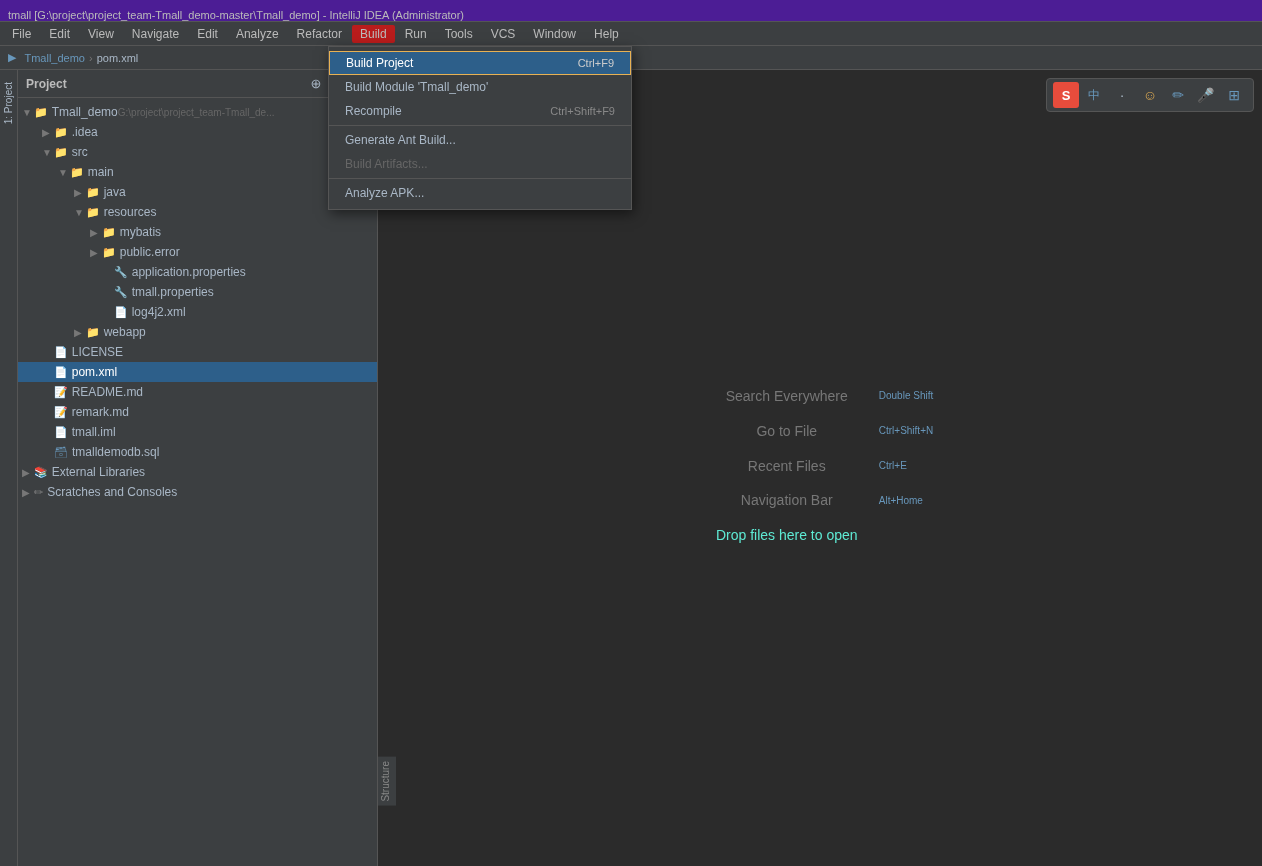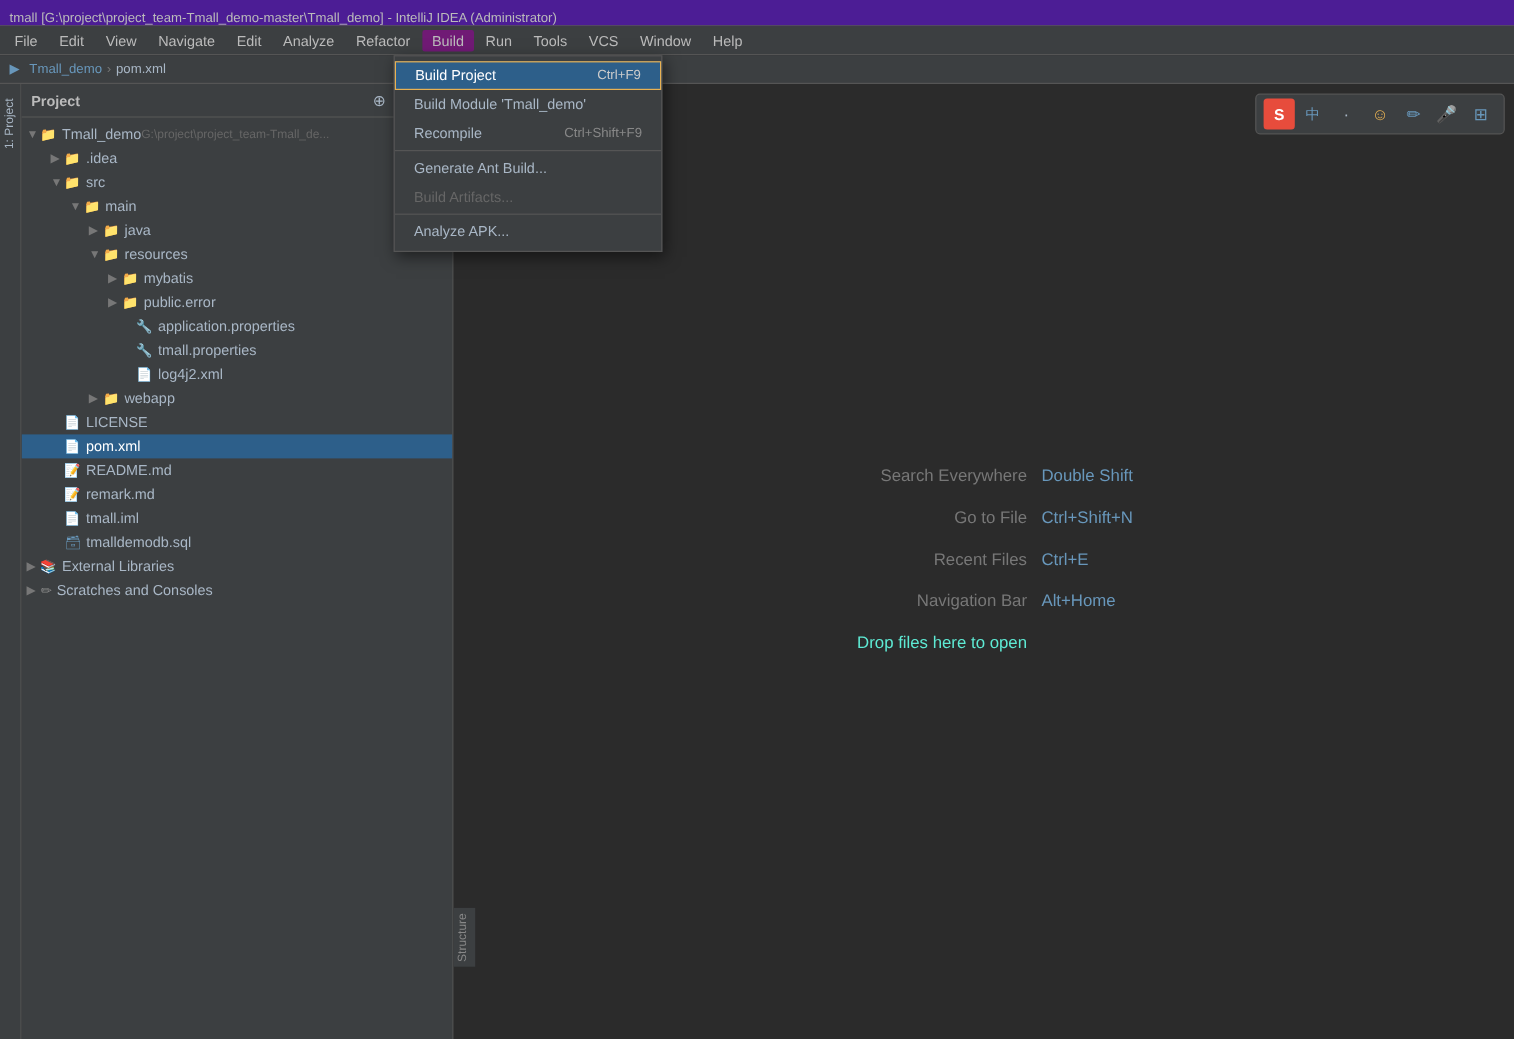--- a/index.html
+++ b/index.html
@@ -36,21 +36,21 @@
       border-bottom: 1px solid #555;
       gap: 2px;
     }
     .menu-item {
       padding: 2px 8px;
       color: #bbbbbb;
       font-size: 12px;
       cursor: pointer;
       border-radius: 2px;
     }
-    .menu-item.active { background: #701a75; }
+    .menu-item.active { background: #b91c1c; }
 
     
     #breadcrumb-bar {
       height: 24px;
       background: #3c3f41;
       display: flex;
       align-items: center;
       padding: 0 8px;
       border-bottom: 1px solid #555;
       font-size: 11px;
@@ -156,37 +156,37 @@
       flex: 1;
       background: #2b2b2b;
       position: relative;
       display: flex;
       align-items: center;
       justify-content: center;
     }
 
     
     #center-hints {
-      text-align: right;
+      text-align: center;
       line-height: 2.2;
     }
     .hint-row {
       display: flex;
       gap: 12px;
       align-items: center;
       margin-bottom: 4px;
     }
     .hint-label {
       color: #777;
       font-size: 14px;
       min-width: 160px;
     }
     .hint-shortcut {
       color: #6897bb;
-      font-size: 14px;
+      font-size: 10px;
     }
 
     
     #toolbar-icons {
       position: absolute;
       top: 8px;
       right: 8px;
       display: flex;
       align-items: center;
       gap: 2px;
@@ -214,21 +214,21 @@
     }
 
     
     #build-dropdown {
       position: absolute;
       top: 46px;
       left: 328px;
       background: #3c3f41;
       border: 1px solid #555;
       box-shadow: 2px 4px 12px rgba(0,0,0,0.5);
-      width: 224px;
+      width: 304px;
       z-index: 100;
       padding: 4px 0;
     }
     .dropdown-item {
       display: flex;
       justify-content: space-between;
       align-items: center;
       padding: 4px 16px;
       cursor: pointer;
       color: #a9b7c6;

